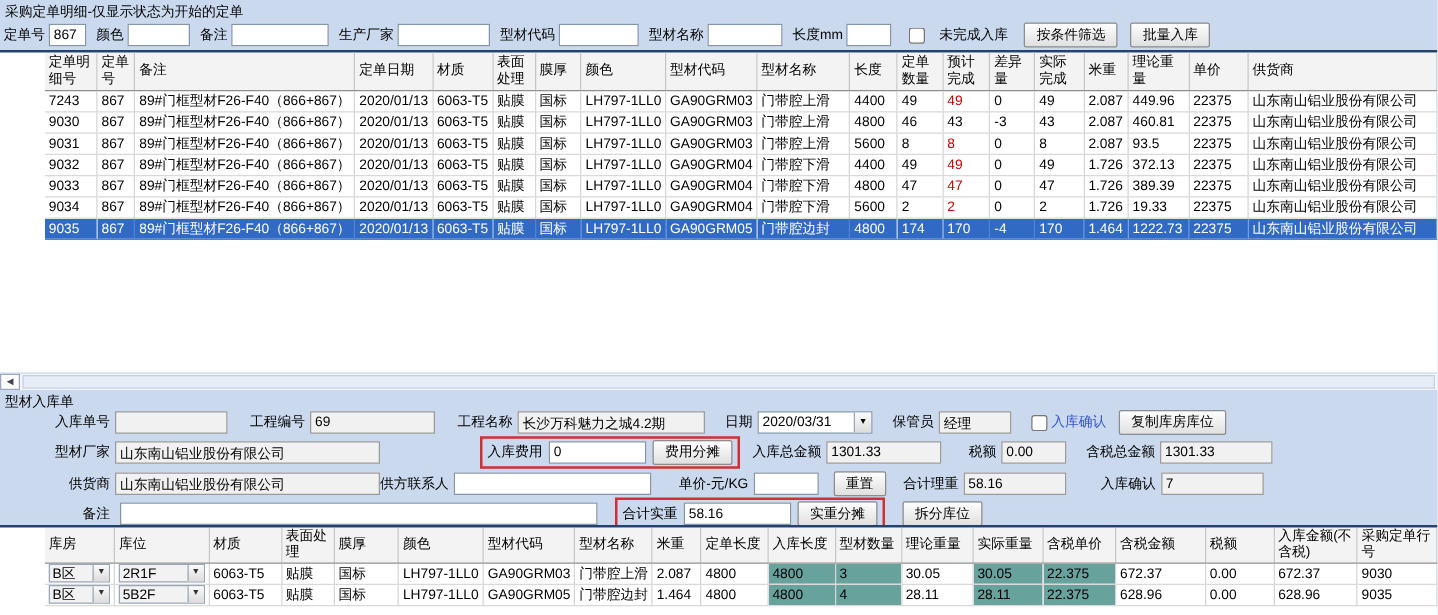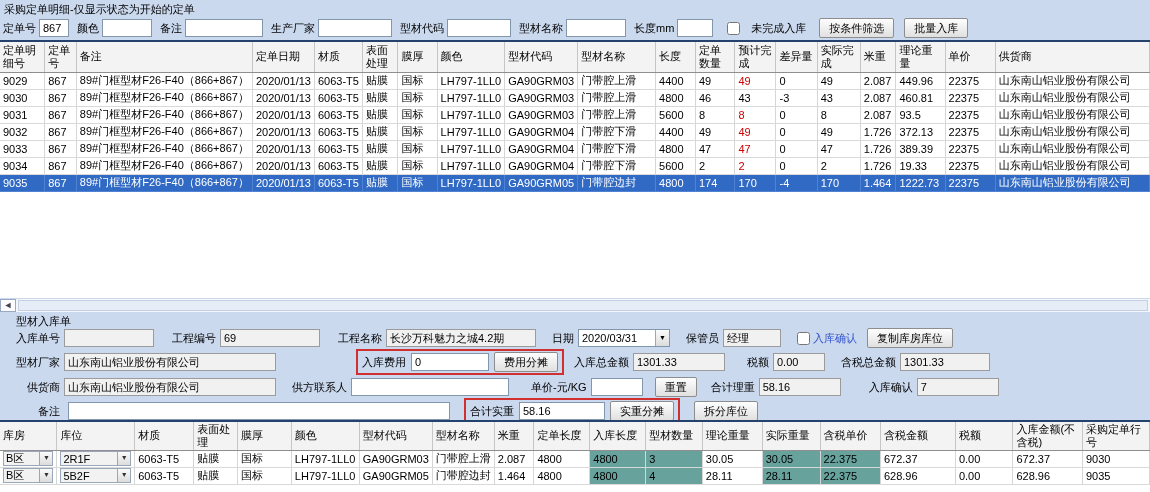--- a/index.html
+++ b/index.html
@@ -19,21 +19,21 @@
   
   #top-panel { position:absolute; left:0; top:0; width:1150px; height:40px; }
   #app-title { position:absolute; left:4px; top:2px; }
   #filter-row { position:absolute; left:3px; top:18px; display:flex; align-items:center; }
   #filter-row .lbl { margin-left:8px; margin-right:3px; }
   #filter-row .lbl:first-child { margin-left:0; }
   .chkwrap { display:flex; align-items:center; margin-left:14px; gap:3px; }
   #filter-row .btn { margin-left:10px; }
 
   
-  .gridbox { position:absolute; left:0; width:1150px; background:#fff; overflow:hidden; }
+  .gridbox { position:absolute; left:0; width:1150px; background:#fff; overflow:hidden;padding-left:36px; }
   #grid1 { top:40px; height:272px; border-top:2px solid #24426e; }
   table { border-collapse:collapse; table-layout:fixed; font-size:11px; }
   th { background:#f3f3f3; border-right:1px solid #c6c6c6; border-bottom:1px solid #8f8f8f;
        font-weight:normal; text-align:left; vertical-align:middle; padding:1px 3px; line-height:1.15;
        overflow:hidden; white-space:normal; }
   td { border-right:1px solid #d6d6d6; border-bottom:1px solid #d9d9d9; padding:0 3px; height:17px;
        white-space:nowrap; overflow:hidden; vertical-align:middle; }
   #grid1 th { height:30px; }
   tr.sel td { background:var(--sel,#316ac5); color:#fff; border-color:#4f82d2; }
   td.red { color:var(--warn,#cc0000); }
@@ -44,22 +44,22 @@
                background:linear-gradient(#fbfbfb,#dcdcdc); border-left:1px solid #9aa7b8; }
 
   .hscroll { position:absolute; left:0; bottom:0; width:1150px; height:14px; background:#f3f7fd;
              border-top:1px solid #ccd7e8; display:flex; align-items:center; }
   .hs-btn { width:16px; height:13px; border:1px solid #9aa9c2; background:#fdfdfe; font-size:9px;
             line-height:10px; text-align:center; color:#445; }
   .hs-thumb { flex:1; height:11px; margin:0 2px; background:#e7edf7; border:1px solid #c4d0e3; }
 
   
   #bottom { position:absolute; left:0; top:312px; width:1150px; height:180px; }
-  #sec-title { position:absolute; left:16px; top:2px; }
-  .frow { position:absolute; left:0; display:flex; align-items:center; height:20px; }
+  #sec-title { position:absolute; left:4px; top:2px; }
+  .frow { position:absolute; left:0; display:flex; align-items:center; height:20px;padding-left:28px; }
   #frow1 { top:16px; } #frow2 { top:40px; } #frow3 { top:65px; } #frow4 { top:89px; }
   .frow .lbl { text-align:right; }
   #grid2 { top:108px; height:72px; border-top:2px solid #24426e; background:#fff; }
   #grid2 th { height:28px; }
 
   .datebox { display:flex; align-items:center; }
   .confirm { color:#3355cc; }
 </style>
 </head>
 <body>
@@ -134,21 +134,21 @@
             <th>差异量</th>
             <th>实际完成</th>
             <th>米重</th>
             <th>理论重量</th>
             <th>单价</th>
             <th>供货商</th>
           </tr>
         </thead>
         <tbody>
           <tr>
-            <td>9029</td>
+            <td>7243</td>
             <td>867</td>
             <td>89#门框型材F26-F40（866+867）</td>
             <td>2020/01/13</td>
             <td>6063-T5</td>
             <td>贴膜</td>
             <td>国标</td>
             <td>LH797-1LL0</td>
             <td>GA90GRM03</td>
             <td>门带腔上滑</td>
             <td>4400</td>
@@ -332,21 +332,21 @@
     <input class="inp ro" style="width: 92px; margin-left: 4px;" value="1301.33">
     <span class="lbl" style="margin-left:22px">税额</span>
     <input class="inp ro" style="width: 52px; margin-left: 4px;" value="0.00">
     <span class="lbl" style="margin-left:16px">含税总金额</span>
     <input class="inp ro" style="width: 90px; margin-left: 4px;" value="1301.33">
   </div>
 
   <div class="frow" id="frow3">
     <span class="lbl" style="width:52px;margin-left:8px">供货商</span>
     <input class="inp ro" style="width: 212px; margin-left: 4px;" value="山东南山铝业股份有限公司">
-    <span class="lbl" style="margin-left:16px">供方联系人</span>
+    <span class="lbl" style="margin-left:0">供方联系人</span>
     <input class="inp" style="width: 158px; margin-left: 4px;" value="">
     <span class="lbl" style="margin-left:22px">单价-元/KG</span>
     <input class="inp" style="width: 52px; margin-left: 4px;" value="">
     <button class="btn" style="margin-left:12px">重置</button>
     <span class="lbl" style="margin-left:14px">合计理重</span>
     <input class="inp ro" style="width: 82px; margin-left: 4px;" value="58.16">
     <span class="lbl" style="margin-left:28px">入库确认</span>
     <input class="inp ro" style="width: 82px; margin-left: 4px;" value="7">
   </div>
 

